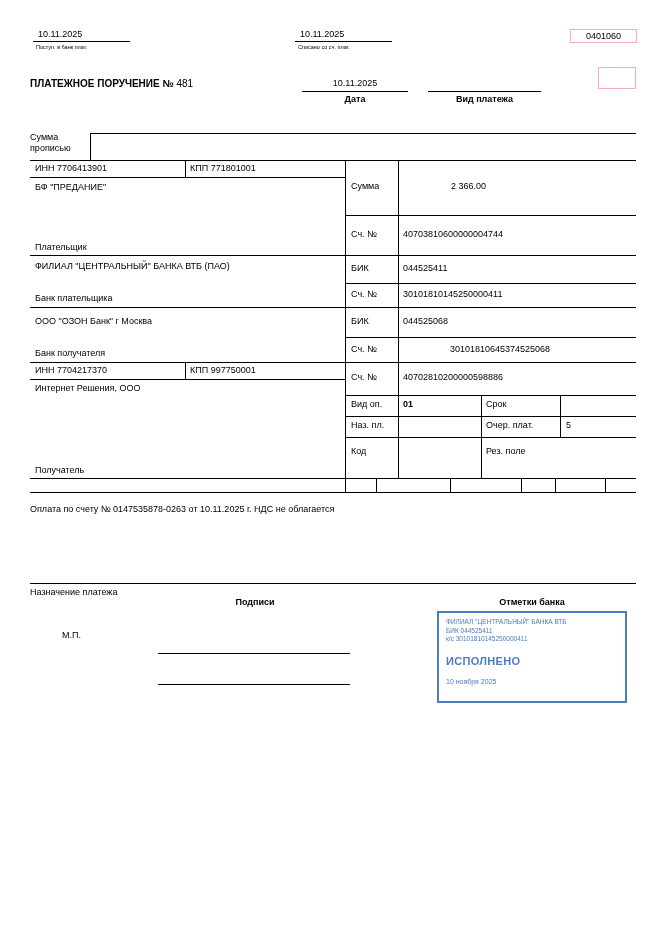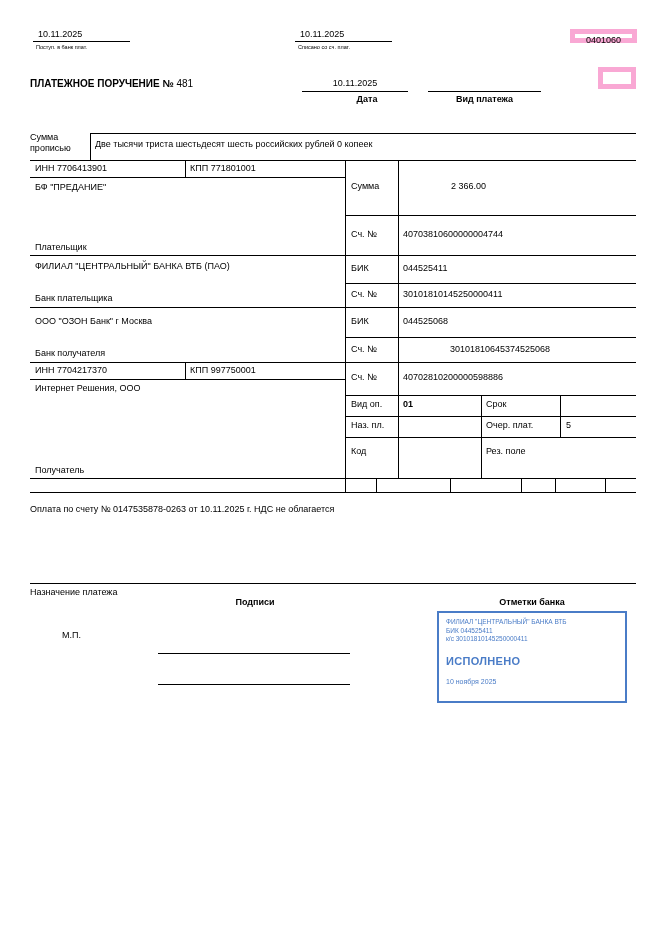--- a/index.html
+++ b/index.html
@@ -7,21 +7,21 @@
   .page {
     position:relative; width:660px; height:933px; background:#fff;
     font-family:"Liberation Sans", sans-serif; color:#000; overflow:hidden;
   }
   .abs { position:absolute; }
   .t { font-size:9px; line-height:11px; white-space:nowrap; }
   .b { font-weight:bold; }
   .tiny { font-size:5.5px; line-height:7px; white-space:nowrap; }
   .hl { position:absolute; height:1px; background:#000; }
   .vl { position:absolute; width:1px; background:#000; }
-  .box { position:absolute; border:5px solid #f9a8d4; }
+  .box { position:absolute; border:1px solid #f9a8d4; }
   .ctr { text-align:center; }
   .code-box { font-size:9px; line-height:12px; text-align:center; }
   .wrap2 { white-space:normal; width:58px; }
   .title { font-size:10px; }
   .stamp {
     position:absolute; border:2px solid var(--stamp-color,#4a7cc7);
     color:var(--stamp-color,#4a7cc7); padding:5px 7px;
     font-size:6.5px; line-height:8.5px;
   }
   .stamp .status { font-weight:bold; font-size:11px; letter-spacing:.3px; margin-top:13px; }
@@ -41,27 +41,26 @@
   <div class="abs tiny" style="left:298px; top:44px;">Списано со сч. плат.</div>
 
   <div class="box code-box" style="left:570px; top:29px; width:67px; height:14px;">0401060</div>
 
   <div class="abs t title" style="left:30px; top:78px;">
     <span class="b">ПЛАТЕЖНОЕ ПОРУЧЕНИЕ №</span>
     <span>481</span>
   </div>
   <div class="abs t ctr" style="left:302px; top:78px; width:106px;">10.11.2025</div>
   <div class="hl" style="left:302px; top:91px; width:106px;"></div>
-  <div class="abs t ctr b" style="left:314px; top:94px; width:106px;">Дата</div>
+  <div class="abs t ctr b" style="left:302px; top:94px; width:106px;">Дата</div>
   <div class="hl" style="left:428px; top:91px; width:113px;"></div>
   <div class="abs t ctr b" style="left:428px; top:94px; width:113px;">Вид платежа</div>
   <div class="box" style="left:598px; top:67px; width:38px; height:22px;"></div>
 
   <div class="abs t wrap2" style="left:30px; top:132px;">Сумма прописью</div>
-  <div class="abs t" style="left:95px; top:139px;">Две тысячи триста шестьдесят шесть российских рублей 0 копеек</div>
 
   <div class="hl" style="left:90px;  top:133px; width:546px;"></div>
   <div class="hl" style="left:30px;  top:160px; width:606px;"></div>
   <div class="hl" style="left:30px;  top:177px; width:315px;"></div>
   <div class="hl" style="left:345px; top:215px; width:291px;"></div>
   <div class="hl" style="left:30px;  top:255px; width:606px;"></div>
   <div class="hl" style="left:345px; top:283px; width:291px;"></div>
   <div class="hl" style="left:30px;  top:307px; width:606px;"></div>
   <div class="hl" style="left:345px; top:337px; width:291px;"></div>
   <div class="hl" style="left:30px;  top:362px; width:606px;"></div>

